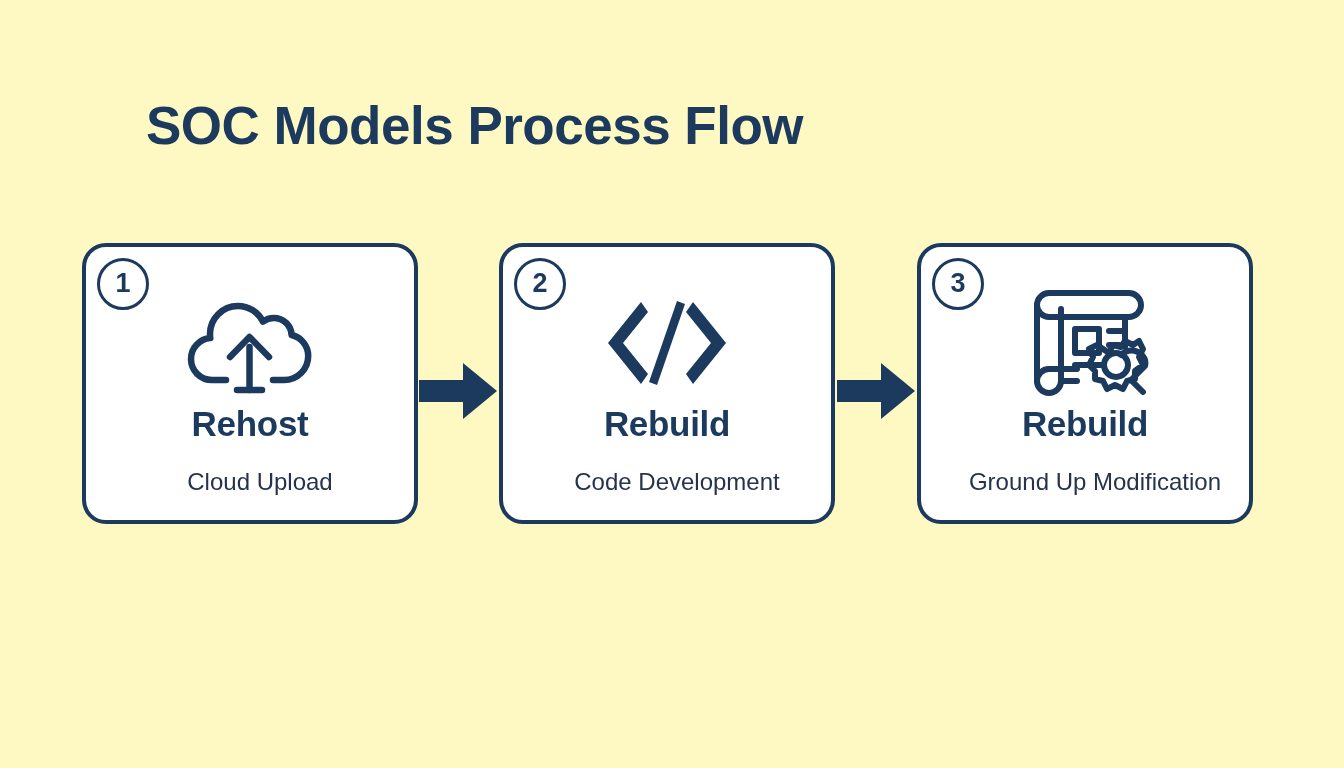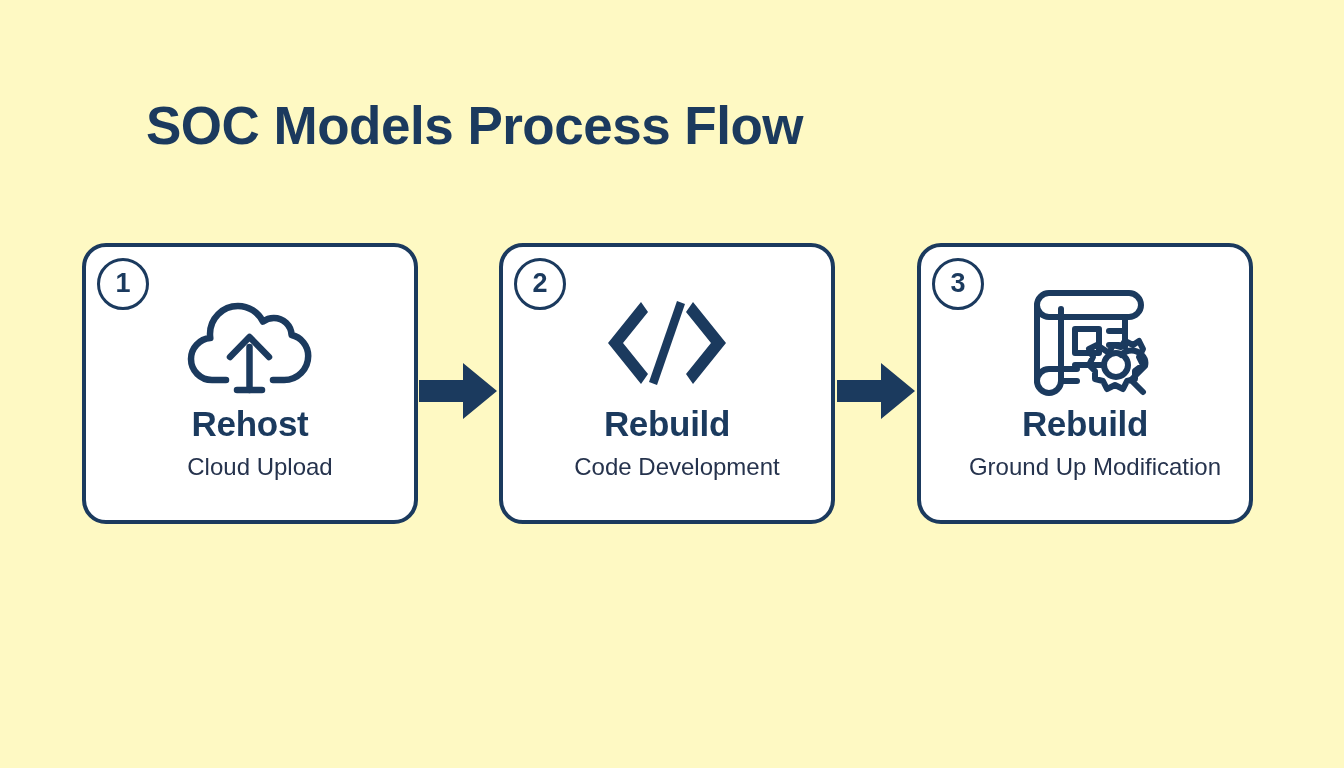--- a/index.html
+++ b/index.html
@@ -95,21 +95,21 @@
     text-align: center;
   }
   .step-title {
     color: #1b3a5e;
     font-size: 35px;
     font-weight: bold;
     letter-spacing: -0.3px;
     line-height: 1.12;
   }
   .step-subtitle {
-    margin-top: 9px;
+    margin-top: 24px;
     color: #26334d;
     font-size: 24px;
     font-weight: normal;
     line-height: 1.28;
     padding-left: 20px;
   }
 
   
   .flow-arrow {
     position: absolute;

